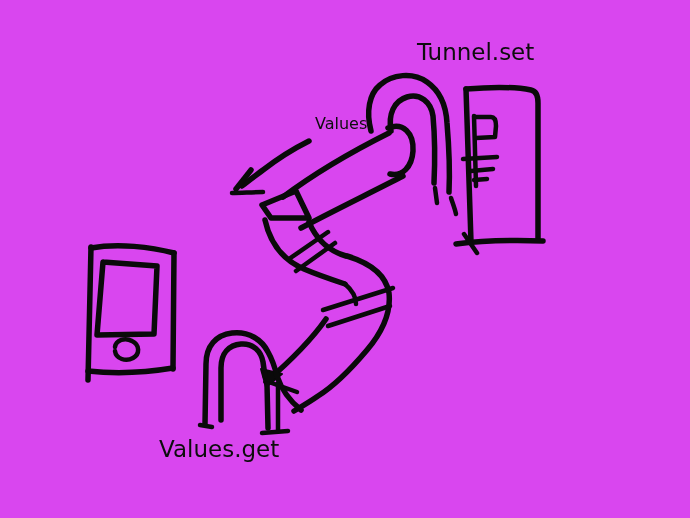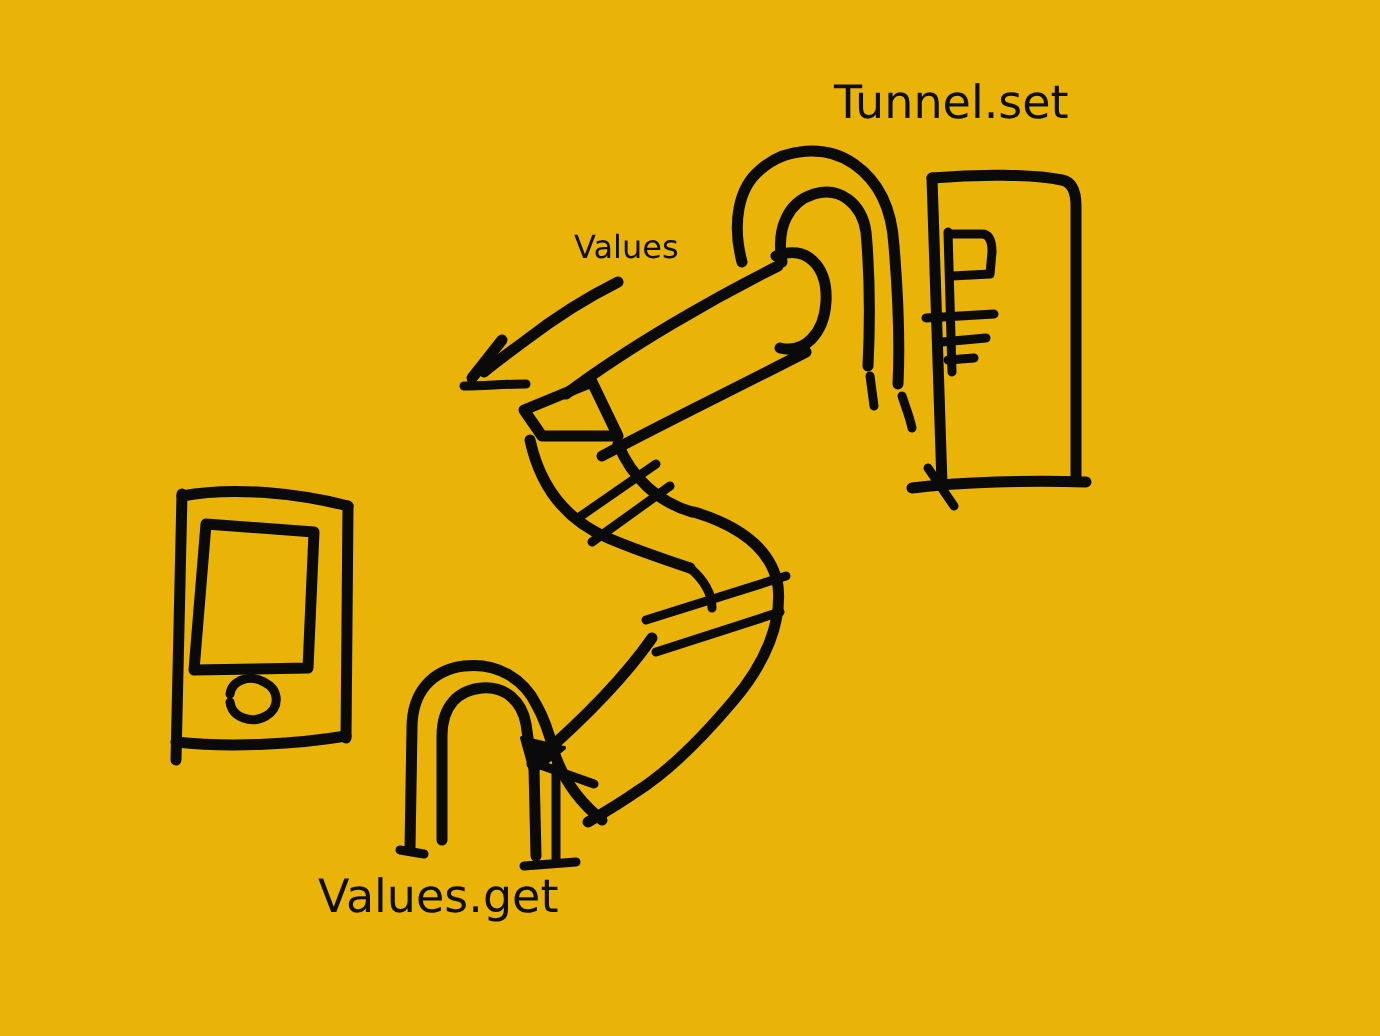--- a/index.html
+++ b/index.html
@@ -4,21 +4,21 @@
 <style>
   html, body {
     margin: 0;
     padding: 0;
     background: #ffffff;
   }
   .canvas {
     position: relative;
     width: 690px;
     height: 518px;
-    background: #eab308;
+    background: #d946ef;
     overflow: hidden;
     font-family: "DejaVu Sans", sans-serif;
   }
   .sketch-svg {
     position: absolute;
     left: 0;
     top: 0;
     width: 690px;
     height: 518px;
   }
@@ -46,20 +46,21 @@
     position: absolute;
     color: #0d0d0d;
     white-space: nowrap;
     line-height: 1.1;
   }
   .label-large {
     font-size: 23px;
   }
   .label-small {
     font-size: 16px;
+    margin-left: 28px;
   }
 </style>
 </head>
 <body>
 
 <div class="canvas">
 
   <svg class="sketch-svg" viewBox="0 0 690 518" xmlns="http://www.w3.org/2000/svg">
 
     <g>

